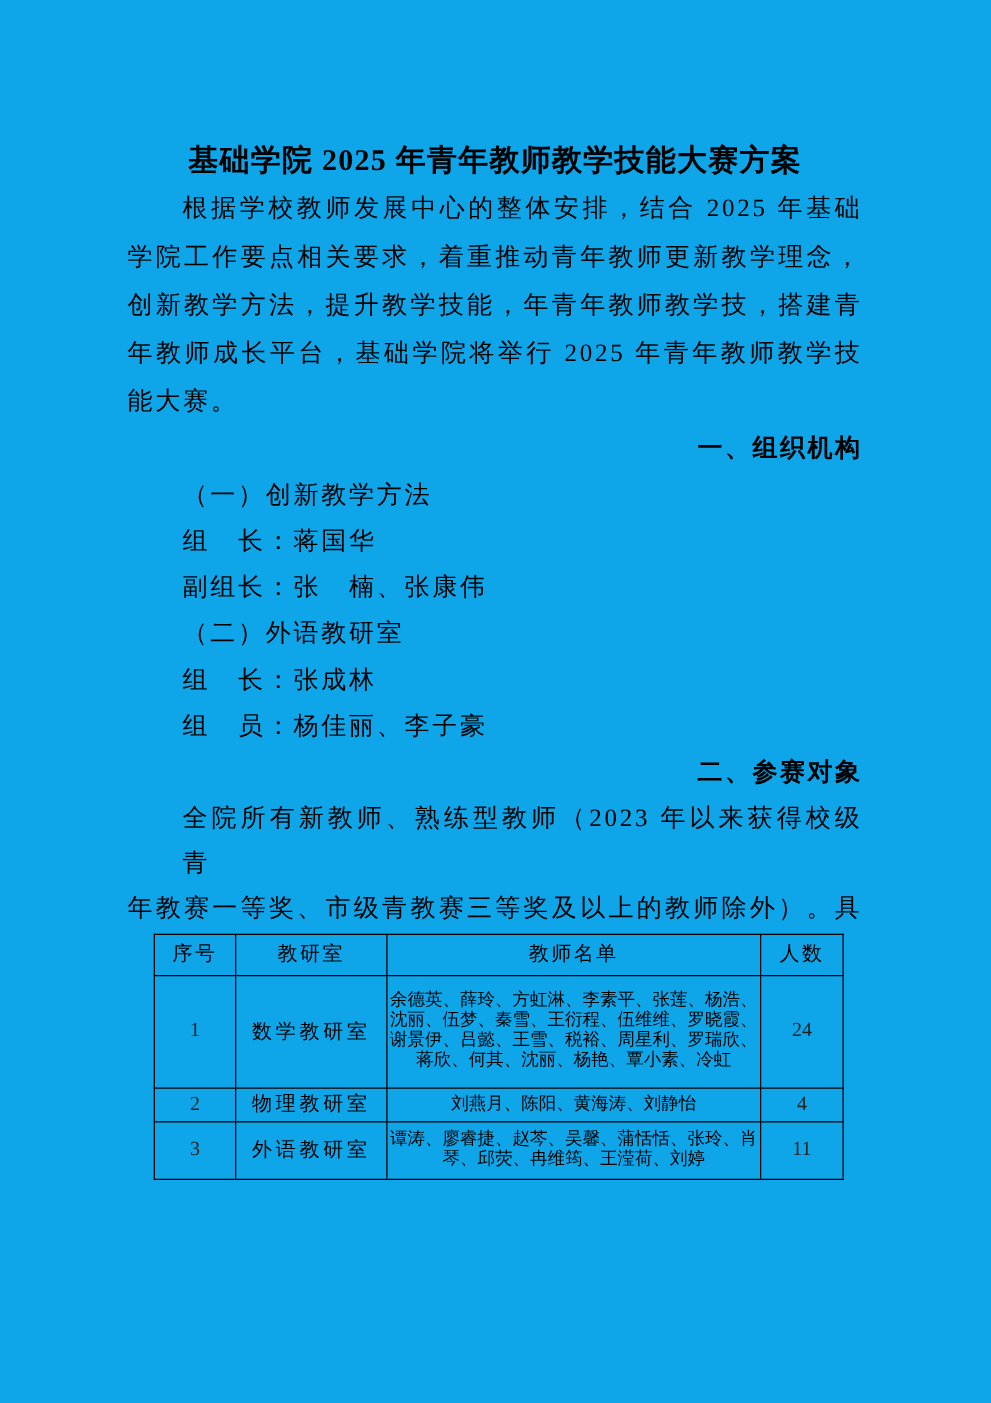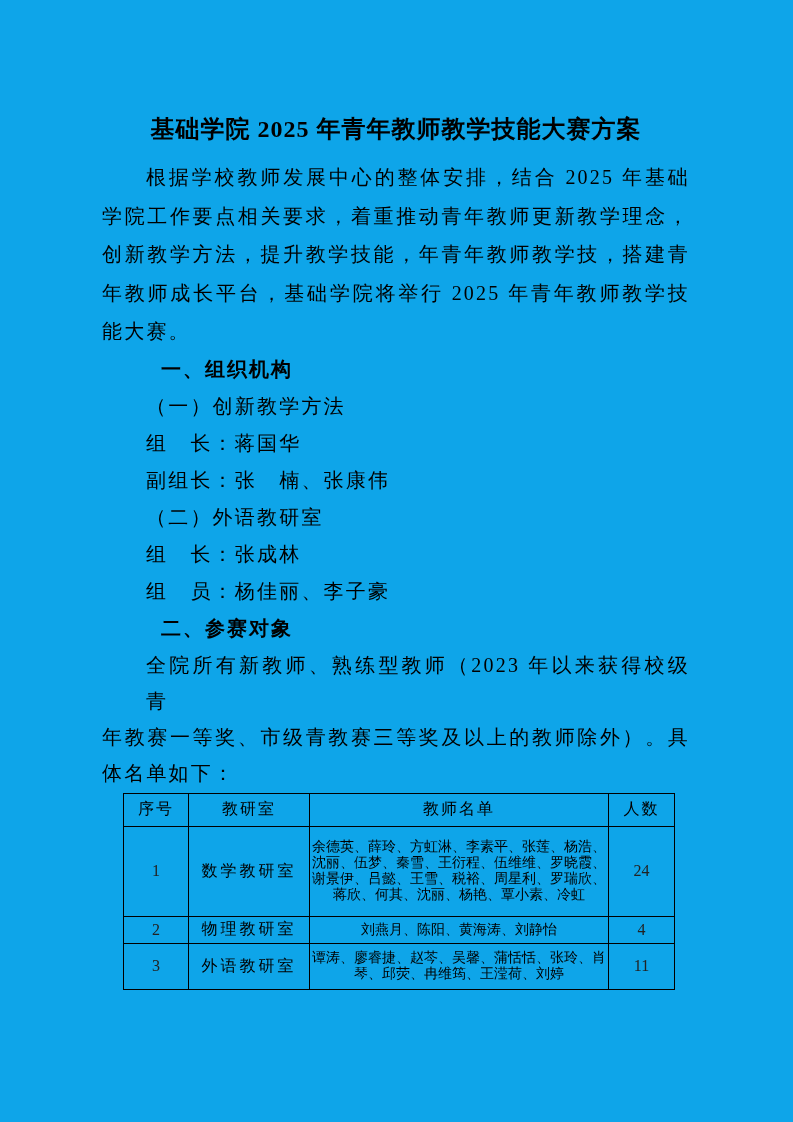--- a/index.html
+++ b/index.html
@@ -25,21 +25,20 @@
   .doc-title {
     margin-top: 110px;
     line-height: 38px;
     font-size: 24px;
     font-weight: bold;
     text-align: center;
     letter-spacing: 1px;
     white-space: nowrap;
   }
   .para {
-    margin-top: 10px;
   }
   .bline {
     font-size: 20px;
     letter-spacing: 2.2px;
     line-height: 38.5px;
     white-space: nowrap;
   }
   .jline {
     text-align: justify;
     text-align-last: justify;
@@ -53,20 +52,21 @@
     padding-left: 44px;
   }
   .sec-heading {
     font-family: "Liberation Sans", "DejaVu Sans", sans-serif;
     font-size: 20px;
     font-weight: bold;
     letter-spacing: 2px;
     line-height: 37px;
     padding-left: 59px;
     white-space: nowrap;
+    text-align: right;
   }
   .org-line {
     font-size: 20px;
     letter-spacing: 2.2px;
     line-height: 37px;
     padding-left: 44px;
     white-space: nowrap;
   }
   .s2line {
     font-size: 20px;
@@ -141,21 +141,20 @@
       <div class="org-line">（二）外语教研室</div>
       <div class="org-line">组　长：张成林</div>
       <div class="org-line">组　员：杨佳丽、李子豪</div>
     </div>
 
     <div class="sec-heading">二、参赛对象</div>
 
     <div>
       <div class="bline s2line jline indent">全院所有新教师、熟练型教师（2023 年以来获得校级青</div>
       <div class="bline s2line jline">年教赛一等奖、市级青教赛三等奖及以上的教师除外）。具</div>
-      <div class="bline s2line lline">体名单如下：</div>
     </div>
 
     <table class="roster">
       <thead>
         <tr>
           <th class="col-no">序号</th>
           <th class="col-dept">教研室</th>
           <th class="col-names">教师名单</th>
           <th class="col-count">人数</th>
         </tr>

